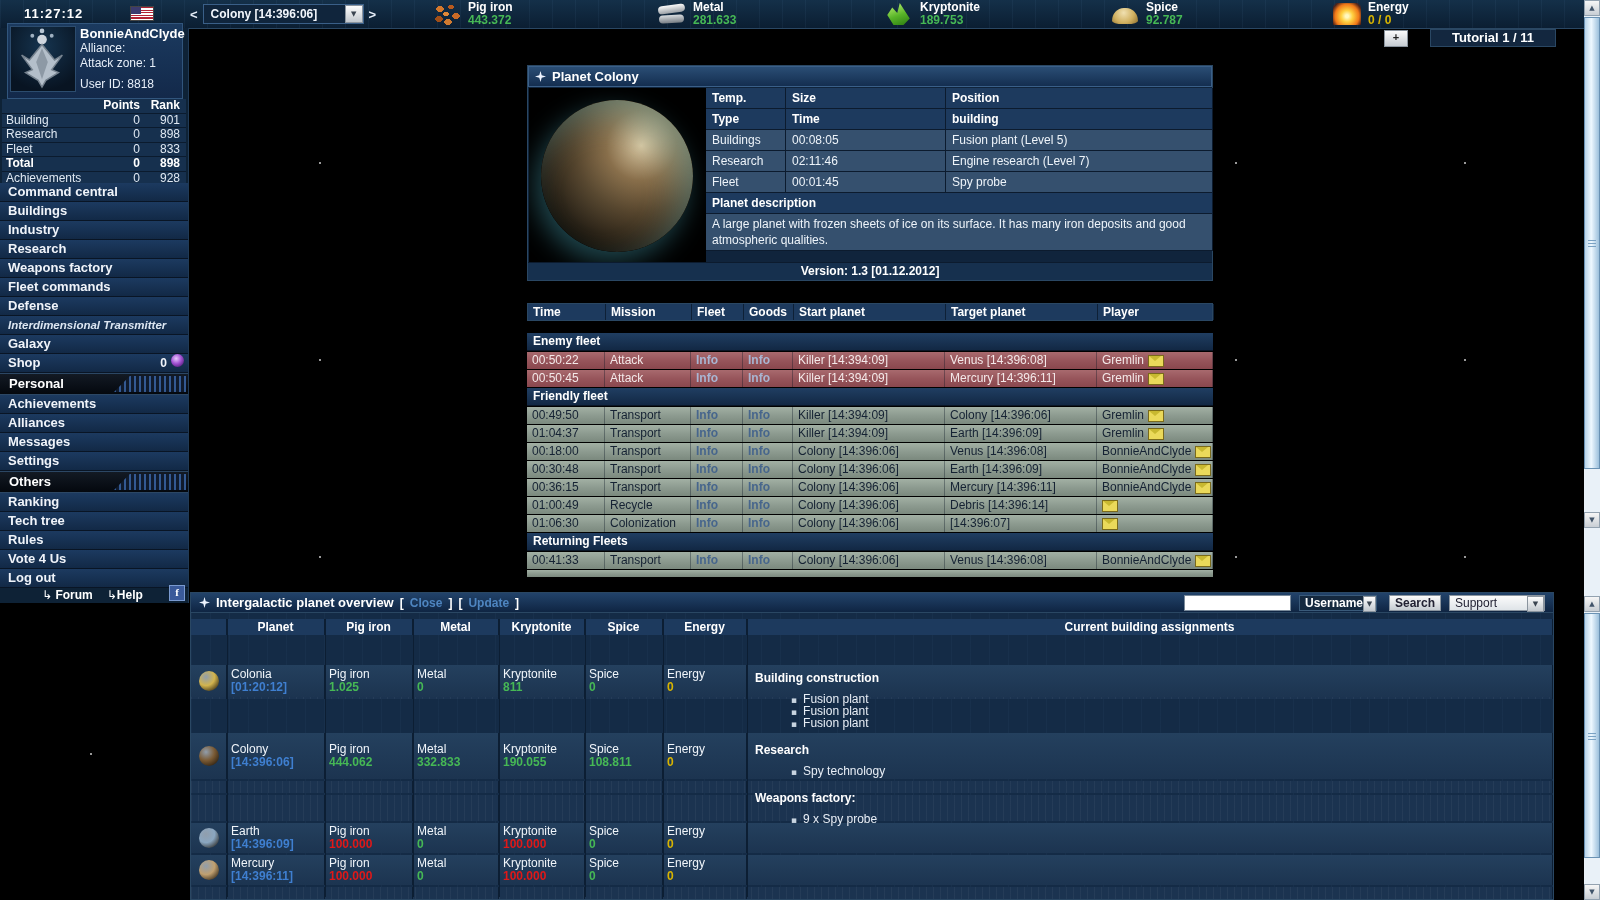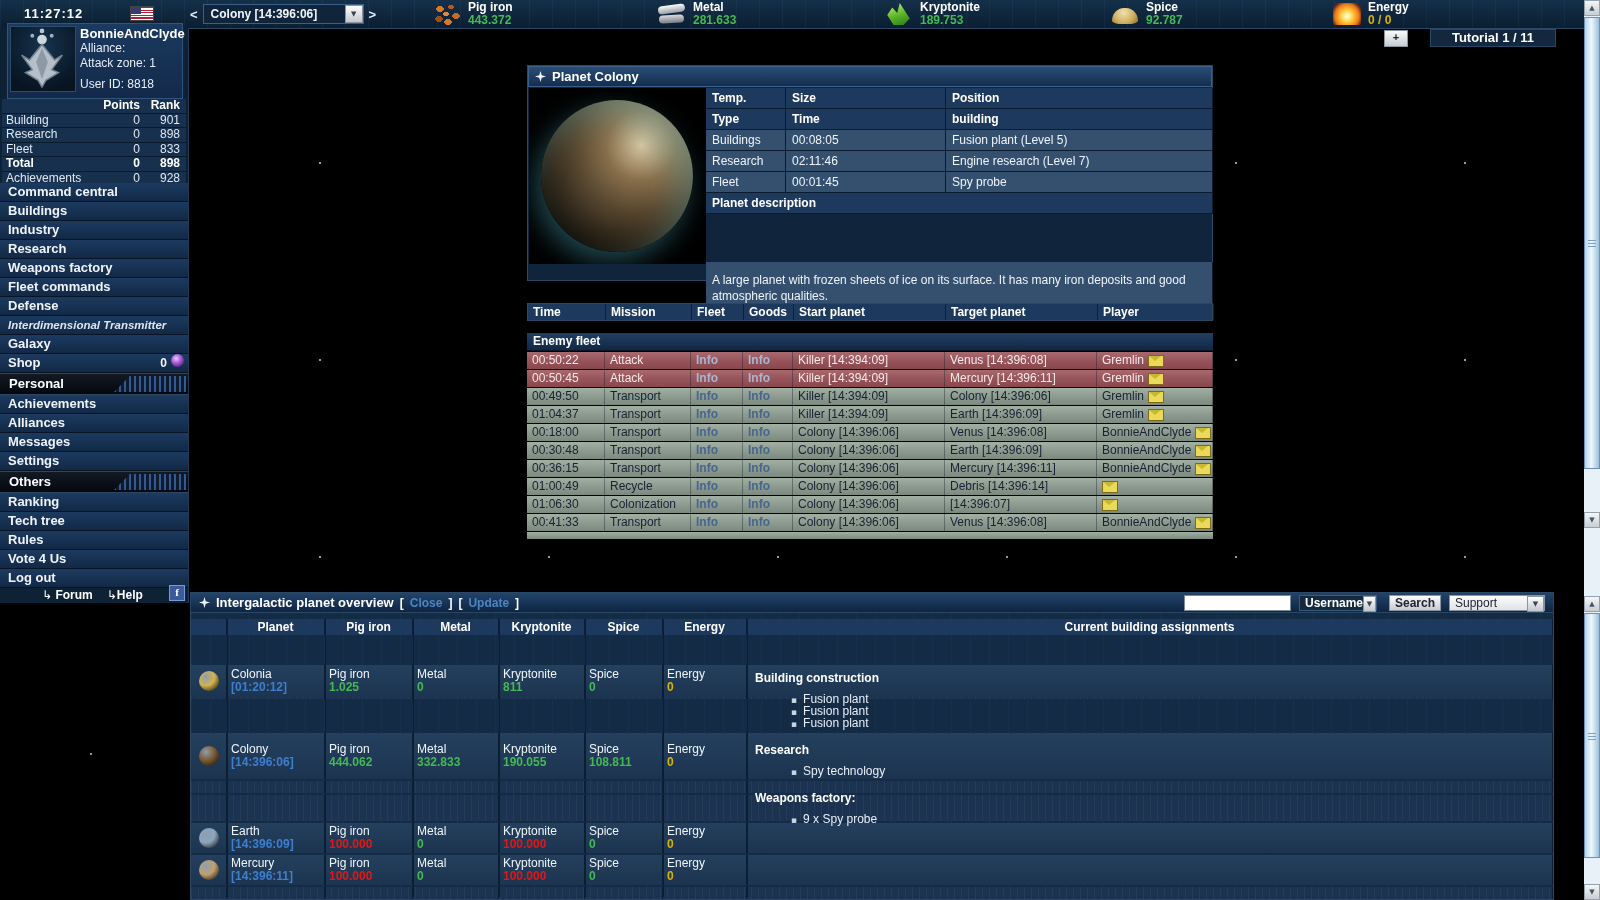--- a/index.html
+++ b/index.html
@@ -95,21 +95,21 @@
   .globe{position:absolute;left:12px;top:12px;width:152px;height:152px;border-radius:50%;
     background:radial-gradient(circle at 66% 30%,rgba(226,206,166,.95) 0%,rgba(150,120,80,.9) 24%,rgba(92,72,46,.92) 46%,rgba(42,32,20,.96) 68%,#0a0804 83%),
       radial-gradient(circle at 18% 78%,rgba(120,220,235,.55) 0%,rgba(60,140,160,.3) 30%,transparent 56%);
     box-shadow:-6px 10px 26px rgba(90,200,220,.35), inset -14px 16px 34px rgba(120,230,245,.28);}
   .itable{position:absolute;left:178px;top:22px;width:507px;font-size:12px;}
   .irow{display:grid;grid-template-columns:80px 160px 267px;}
   .irow>div{height:20px;line-height:20px;padding:0 6px;border-right:1px solid #0c1b2e;border-bottom:1px solid #0c1b2e;white-space:nowrap;overflow:hidden;}
   .irow .h{background:#1d3a5e;font-weight:bold;color:#fff;}
   .irow .d{background:#35506e;color:#eef4fa;}
   .irow.span>div{grid-column:1 / 4;}
-  .irow .desc{height:34px;line-height:16px;white-space:normal;padding-top:10px;margin-top:48px;}
+  .irow .desc{height:34px;line-height:16px;white-space:normal;padding-top:2px;}
   .vbar{height:17px;line-height:17px;text-align:center;background:#16304e;border-top:1px solid #0c1b2e;color:#fff;font-weight:bold;font-size:12px;}
   
   .fmhead{position:absolute;left:527px;top:285px;width:686px;box-sizing:border-box;}
   .fhdrrow{position:absolute;left:527px;top:303px;width:686px;display:grid;grid-template-columns:78px 86px 52px 50px 152px 152px 116px;
     background:#1d3a5e;box-sizing:border-box;border:1px solid #2a4763;}
   .fhdrrow div{height:16px;line-height:16px;padding-left:5px;font-size:12px;font-weight:bold;color:#fff;border-right:1px solid #0e2036;white-space:nowrap;overflow:hidden;}
   .fgroups{position:absolute;left:527px;top:333px;width:686px;}
   .fgh{height:17px;line-height:17px;padding-left:6px;background:linear-gradient(#203e62,#122844);
     font-size:12px;font-weight:bold;color:#fff;border-bottom:1px solid #0a1626;margin-bottom:1px;}
   .frow{display:grid;grid-template-columns:78px 86px 52px 50px 152px 152px 116px;height:17px;margin-bottom:1px;font-size:12px;}
@@ -370,20 +370,21 @@
         <div class="d">00:01:45</div>
         <div class="d">Spy probe</div>
       </div>
       <div class="irow span">
         <div class="h">Planet description</div>
       </div>
       <div class="irow span">
         <div class="d desc">A large planet with frozen sheets of ice on its surface. It has many iron deposits and good atmospheric qualities.</div>
       </div>
     </div>
+    <div class="vbar" style="position:absolute;left:0;bottom:0;width:100%;">Version: 1.3 [01.12.2012]</div>
   </div>
 
   <div class="fhdrrow" id="fleetHdr">
       <div>Time</div>
       <div>Mission</div>
       <div>Fleet</div>
       <div>Goods</div>
       <div>Start planet</div>
       <div>Target planet</div>
       <div>Player</div>
@@ -415,20 +416,21 @@
         <div>
           <span class="info">Info</span>
         </div>
         <div>Killer [14:394:09]</div>
         <div>Mercury [14:396:11]</div>
         <div>
           <span>Gremlin</span>
           <span class="mail"></span>
         </div>
       </div>
+      <div class="fgh">Friendly fleet</div>
       <div class="frow ally">
         <div>00:49:50</div>
         <div>Transport</div>
         <div>
           <span class="info">Info</span>
         </div>
         <div>
           <span class="info">Info</span>
         </div>
         <div>Killer [14:394:09]</div>
@@ -525,20 +527,21 @@
         </div>
         <div>
           <span class="info">Info</span>
         </div>
         <div>Colony [14:396:06]</div>
         <div>[14:396:07]</div>
         <div>
           <span class="mail"></span>
         </div>
       </div>
+      <div class="fgh">Returning Fleets</div>
       <div class="frow ally">
         <div>00:41:33</div>
         <div>Transport</div>
         <div>
           <span class="info">Info</span>
         </div>
         <div>
           <span class="info">Info</span>
         </div>
         <div>Colony [14:396:06]</div>

